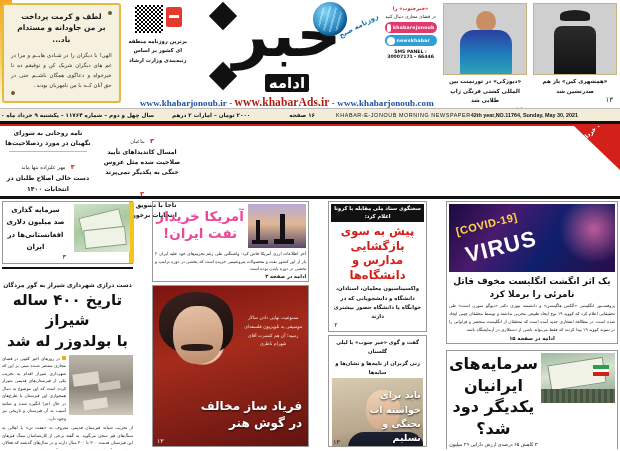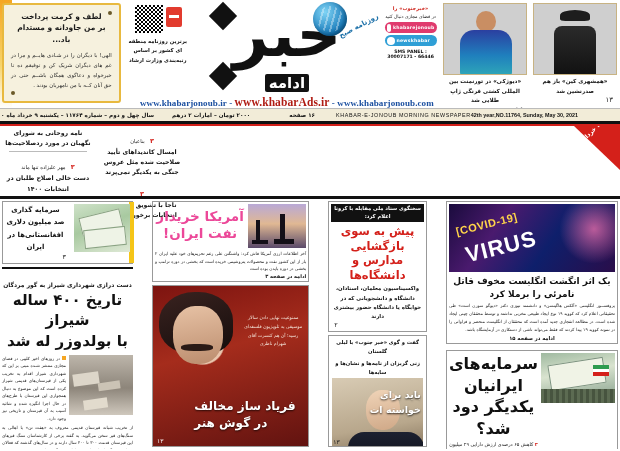--- a/index.html
+++ b/index.html
@@ -354,21 +354,21 @@
   .singer-mous {
     position:absolute; left:28px; top:58px; width:32px; height:7px;
     background:#2a1a16; border-radius: 40%;
   }
   .singer-cap {
     position:absolute; right: 4px; top: 28px; width: 62px;
     font-size: 4.6px; color: #f3e3d8; line-height: 1.9; text-align: center;
   }
   .singer-title {
     position:absolute; right: 6px; bottom: 14px; width: 108px;
-    font-size: 12px; font-weight: bold; color: #fff; text-align: left; line-height: 1.4;
+    font-size: 12px; font-weight: bold; color: #fff; text-align: right; line-height: 1.4;
     text-shadow: 0 1px 2px rgba(0,0,0,.7);
   }
   .singer-pg { position:absolute; left:4px; bottom:2px; font-size:6px; color:#fff; }
 
   
   .col-interview { width: 108px; display: flex; flex-direction: column; gap: 3px; }
   .box-school { border: 1px solid #999; padding: 2px; background:#fff; }
   .school-kicker {
     background: #111; color: #fff; font-size: 5.2px; font-weight: bold;
     text-align: center; padding: 1px 2px; line-height: 1.5;
@@ -673,20 +673,21 @@
 
       <div class="box-lady">
         <div class="lady-kicker">گفت و گوی «خبر جنوب» با لیلی گلستان</div>
         <div class="lady-kicker">زنی گریزان از نامه‌ها و نشان‌ها و سایه‌ها</div>
         <div class="lady-photo">
           <div class="lady-scarf"></div>
           <div class="lady-head"></div>
           <div class="lady-body"></div>
           <div class="lady-overlay">
             <div>باید برای خواسته ات</div>
+            <div>بجنگی و تسلیم</div>
 
           </div>
         </div>
         <div class="lady-footer">وقتی مورد هجمه قرار می گیری بدان که موفقی!</div>
         <div class="lady-pg">۱۳</div>
       </div>
     </div>
 
     <div class="col-left">
 

